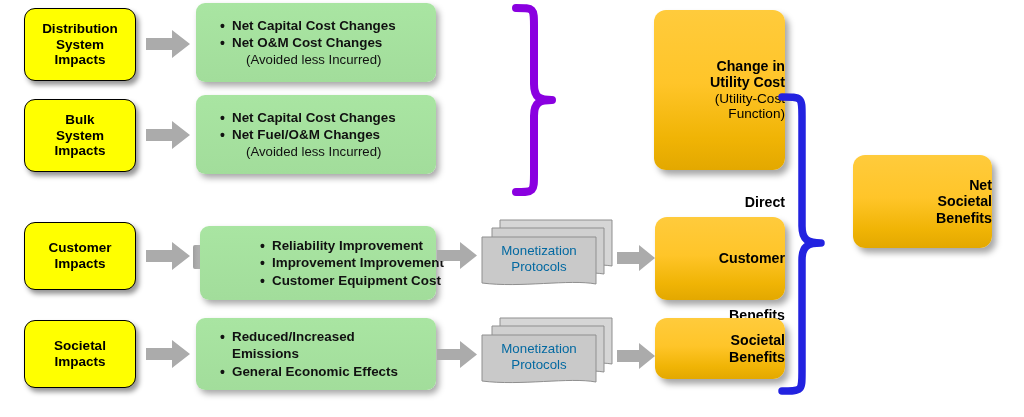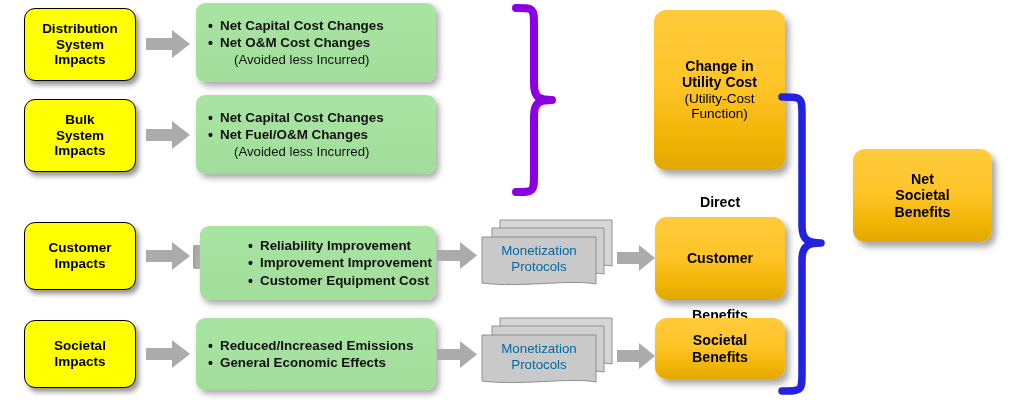--- a/index.html
+++ b/index.html
@@ -35,21 +35,21 @@
 
   
   .green{
     background:linear-gradient(180deg,#a9e5a2 0%,#a2dd9b 100%);
     border-radius:9px;
     justify-content:flex-start;
     text-align:left;
     padding:6px 10px 6px 12px;
     box-shadow:3px 4px 6px rgba(0,0,0,.34);
   }
-  .green ul{margin:0;padding:0;list-style:none;width:100%;}
+  .green ul{margin:12px;padding:0;list-style:none;width:100%;}
   .green li{
     font-size:13.4px;
     font-weight:bold;
     color:#111111;
     padding-left:12px;
     position:relative;
     line-height:1.30;
     white-space:nowrap;
   }
   .green li.wrap{white-space:normal;}
@@ -68,20 +68,21 @@
   }
 
   
   .orange{
     background:linear-gradient(180deg,#ffcb3c 0%,#ffc529 46%,#f0b405 80%,#e3a800 100%);
     border-radius:12px;
     font-weight:bold;
     font-size:14.2px;
     flex-direction:column;
     box-shadow:4px 5px 6px rgba(0,0,0,.35);
+    align-items:flex-end;
   }
   .orange .sub{font-weight:normal;font-size:13.6px;}
 
   
   .arrow{position:absolute;}
   .arrow svg{display:block;}
 
   
   .stack{position:absolute;}
   .stack svg{display:block;}
@@ -274,19 +275,19 @@
     <div>Societal</div>
     <div>Benefits</div>
   </div>
 
   <div class="brace" style="left:778px;top:92px;width:60px;height:306px;">
     <svg width="60" height="306" viewBox="0 0 60 306">
       <path d="M4,5 C24,5 24,5 24,24 L24,134 C24,148 30,151 43,151 C30,151 24,154 24,168 L24,280 C24,299 24,299 4,299" fill="none" stroke="#2222E0" stroke-width="7.5" stroke-linecap="round" stroke-linejoin="round"></path>
     </svg>
   </div>
 
-  <div class="node orange" style="left:853px;top:149px;width:139px;height:93px;">
+  <div class="node orange" style="left:853px;top:155px;width:139px;height:93px;">
     <div>Net</div>
     <div>Societal</div>
     <div>Benefits</div>
   </div>
 
 </div>
 
 </body></html>

